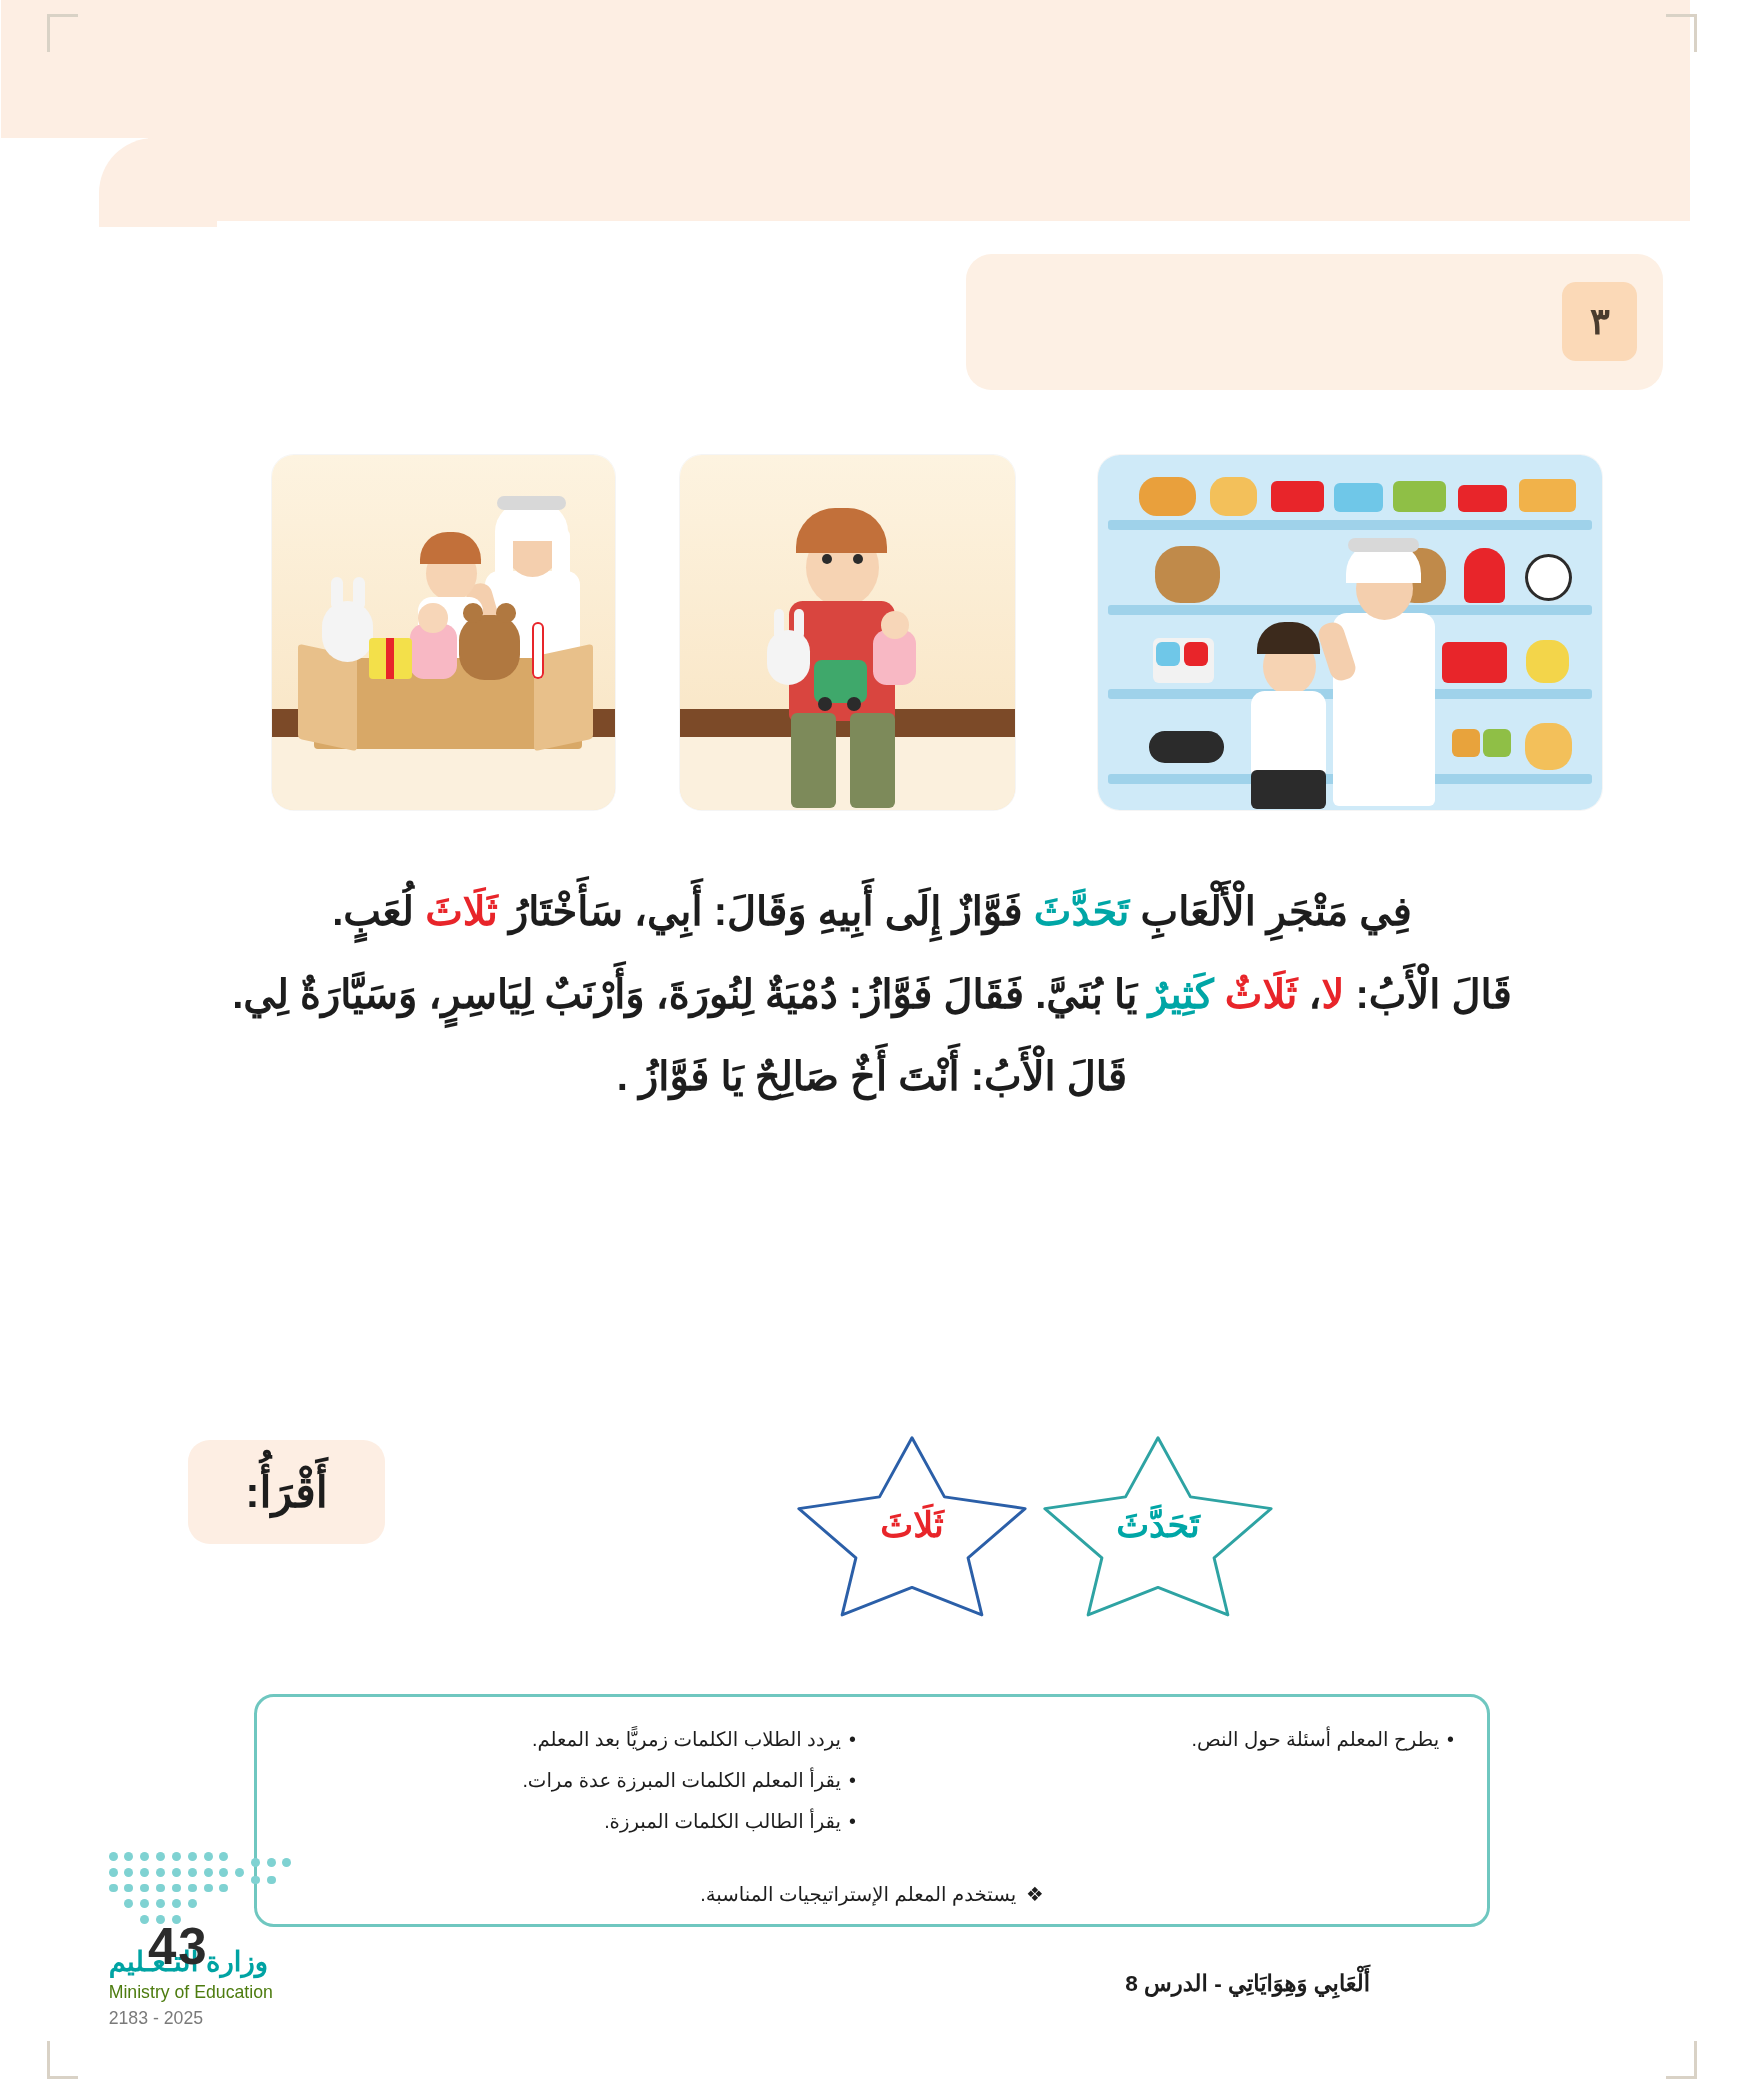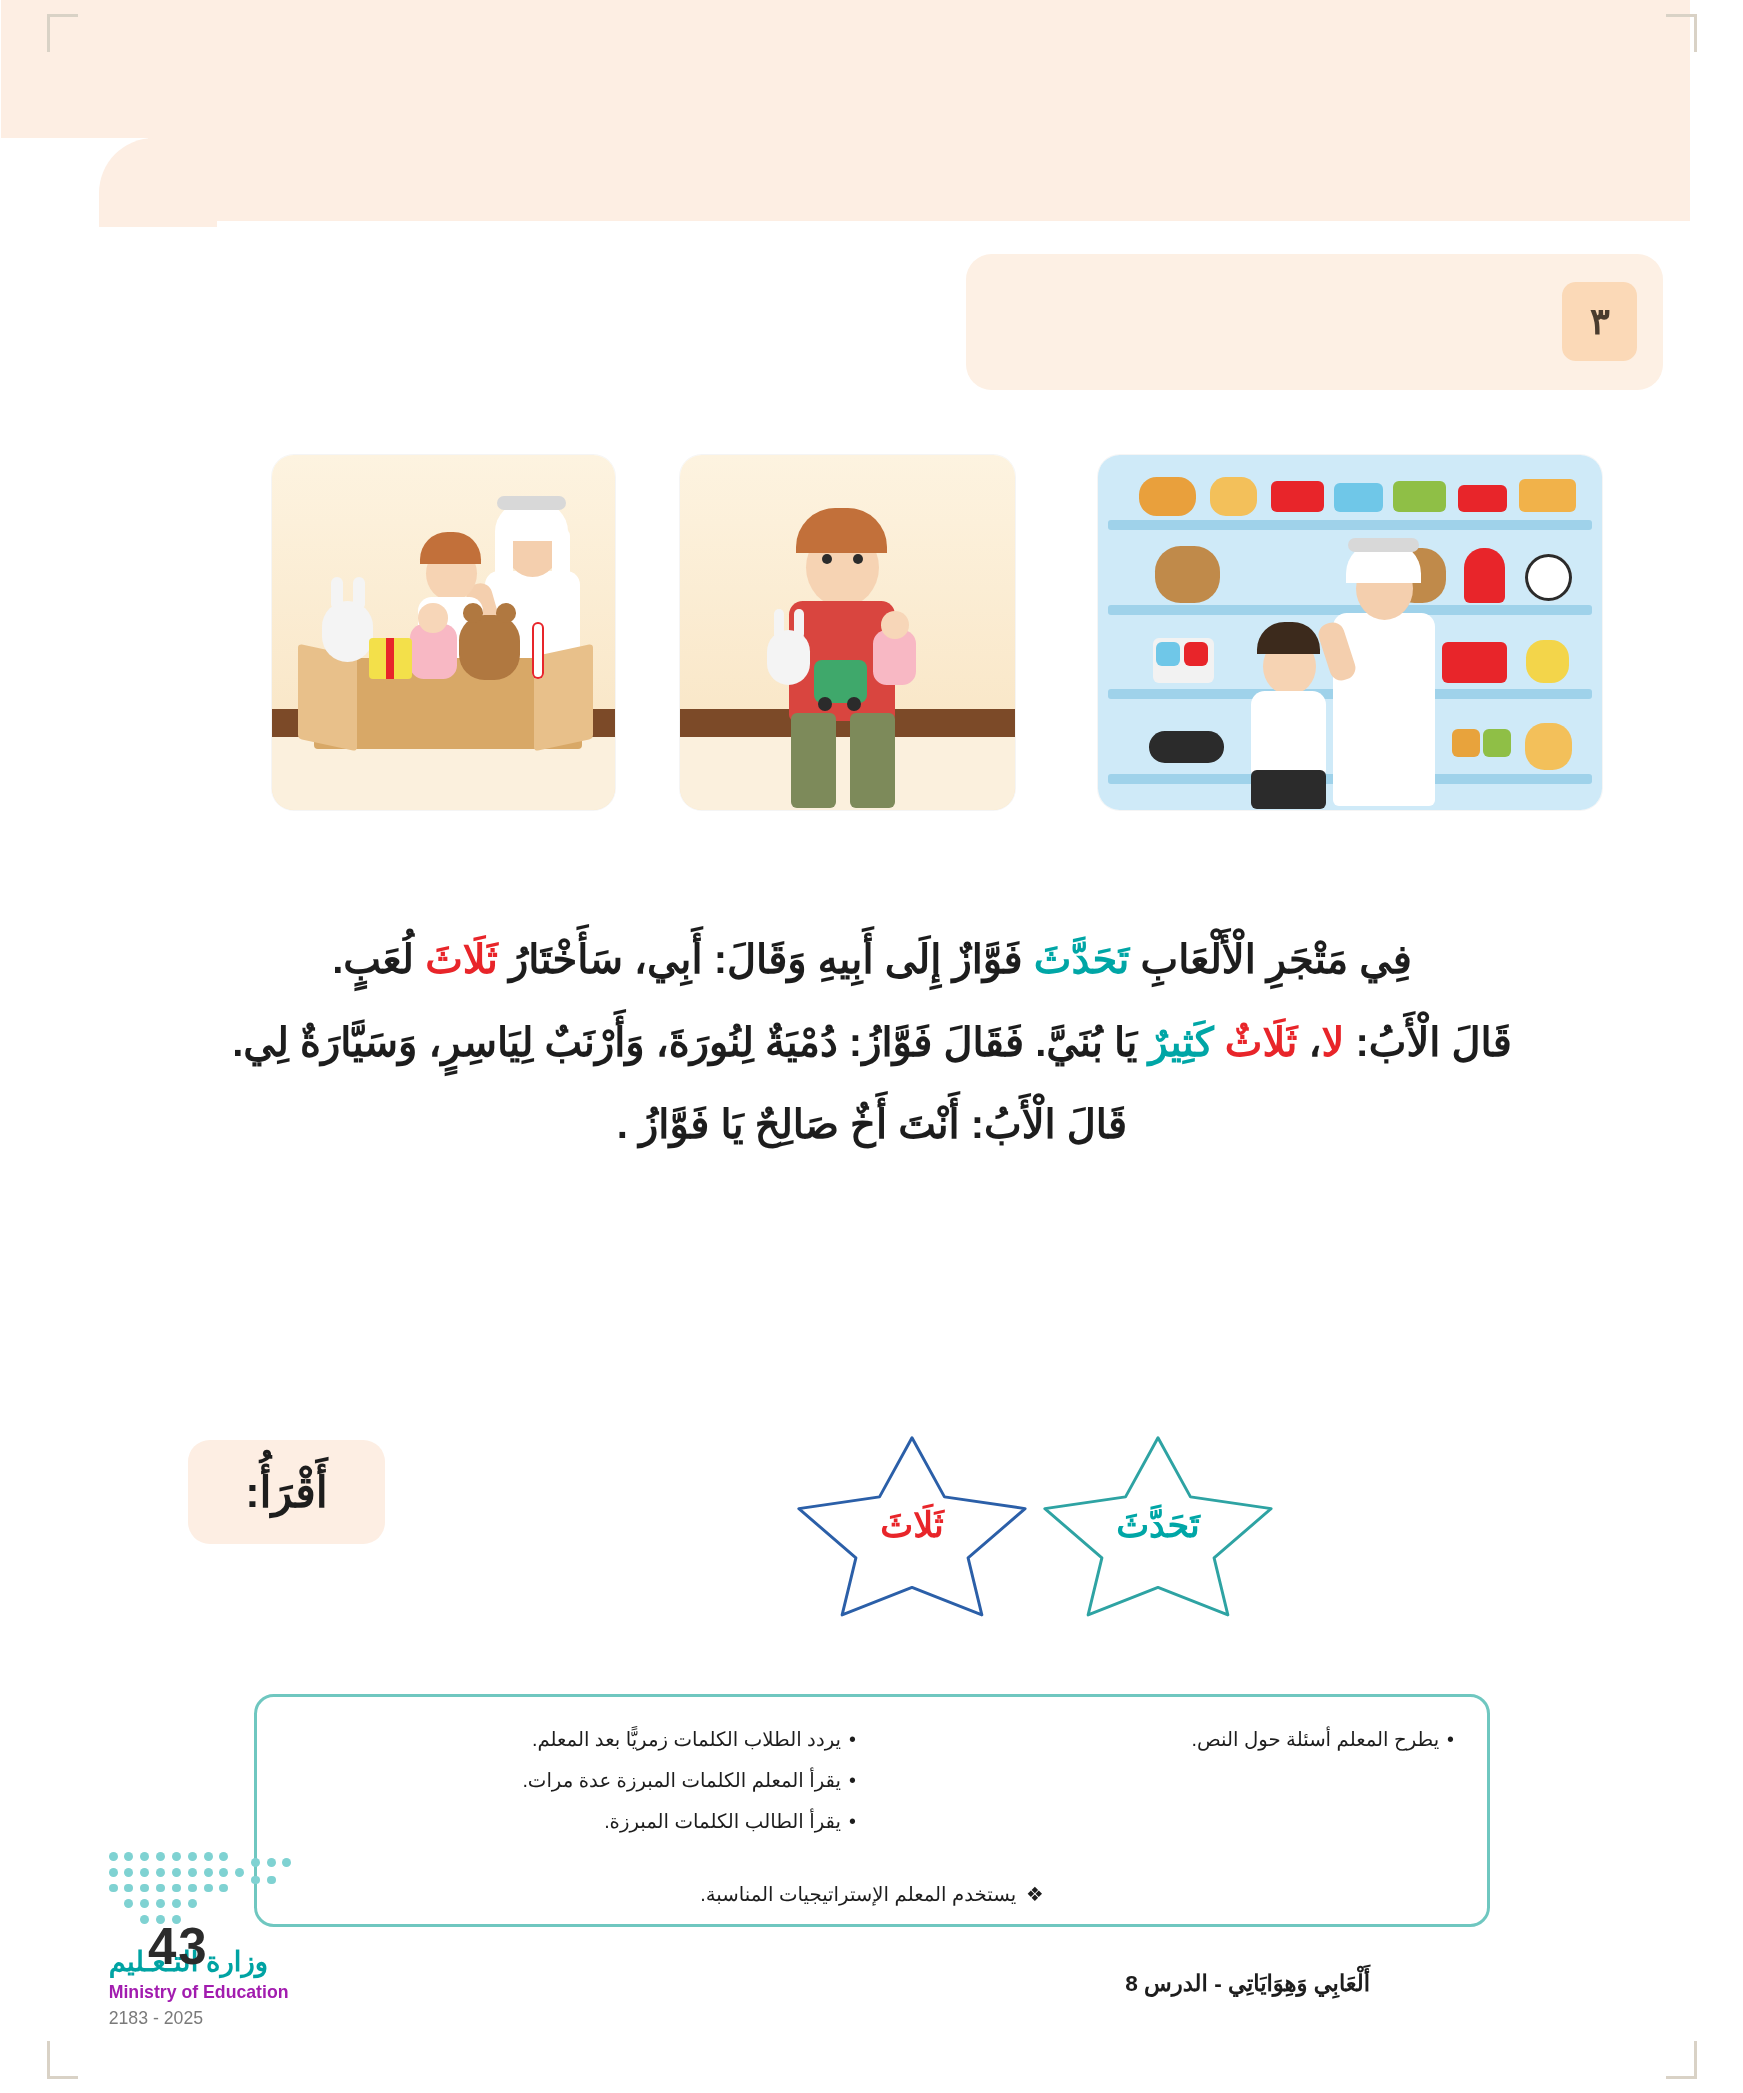--- a/index.html
+++ b/index.html
@@ -133,21 +133,21 @@
     position: absolute; border-radius: 5.9px;
   }
 
   
   .person-head { position: absolute; border-radius: 50%; }
   .person-body { position: absolute; border-radius: 13.8px 13.8px 5.9px 5.9px; }
 
   
   .text-block {
     position: absolute;
-    top: 925px;
+    top: 877px;
     right: 148px;
     width: 1448px;
     direction: rtl;
     text-align: center;
     color: #1d1d1d;
   }
   .para {
     font-size: 40px;
     font-weight: bold;
     line-height: 1.72;
@@ -276,22 +276,21 @@
     font-size: 27.6px;
     color: #00a3a3;
     font-weight: bold;
     direction: rtl;
   }
   .moe-en {
     position: absolute;
     top: 130px;
     left: 19.7px;
     font-size: 17.7px;
-    color: #a21caf;
-    font-weight: bold;
+    color: #4d7c0f;
   }
   .moe-yr {
     position: absolute;
     top: 156px;
     left: 19.7px;
     font-size: 17.7px;
     color: #7a7a7a;
   }
   .page-num {
     position: absolute;

